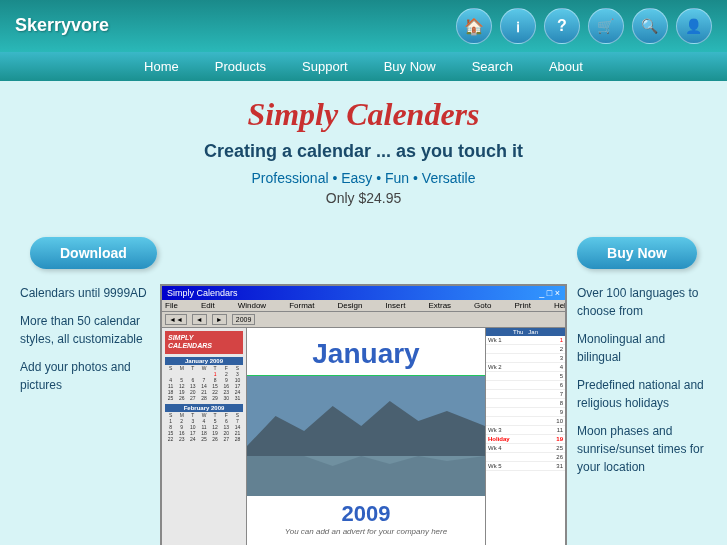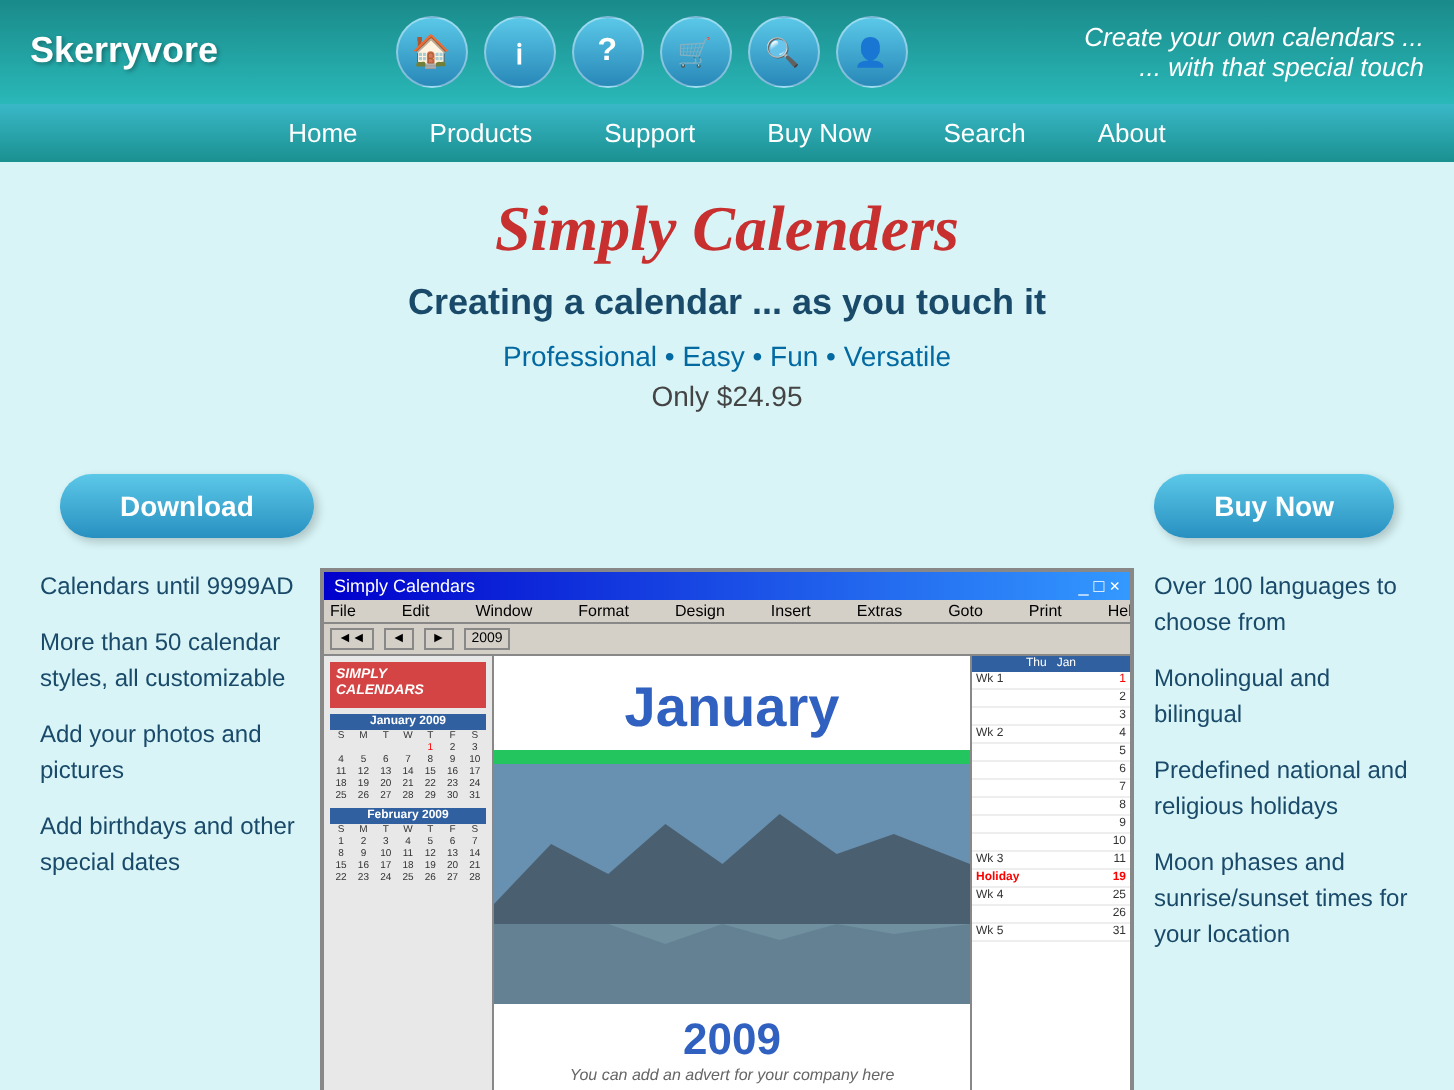--- a/index.html
+++ b/index.html
@@ -240,21 +240,21 @@
       flex: 1;
       background: white;
       display: flex;
       flex-direction: column;
     }
 
     .calendar-header-area {
       display: flex;
       align-items: center;
       padding: 10px 15px 5px;
-      border-bottom: 7px solid #22c55e;
+      border-bottom: 1px solid #22c55e;
     }
 
     .calendar-month {
       font-size: 28px;
       font-weight: bold;
       color: #3060c0;
       flex: 1;
       text-align: center;
     }
 
@@ -339,24 +339,20 @@
     <span>Skerryvore</span>
   </div>
   <div class="header-icons">
     <div class="header-icon">🏠</div>
     <div class="header-icon" style="font-size:14px;">ℹ</div>
     <div class="header-icon" style="font-weight:bold;">?</div>
     <div class="header-icon" style="font-size:14px;">🛒</div>
     <div class="header-icon" style="font-size:14px;">🔍</div>
     <div class="header-icon" style="font-size:14px;">👤</div>
   </div>
-  <div class="header-tagline">
-    <div>Create your own calendars ...</div>
-    <div>... with that special touch</div>
-  </div>
 </div>
 
 <div class="nav">
   <a class="nav-item">Home</a>
   <a class="nav-item">Products</a>
   <a class="nav-item">Support</a>
   <a class="nav-item">Buy Now</a>
   <a class="nav-item">Search</a>
   <a class="nav-item">About</a>
 </div>
@@ -371,21 +367,20 @@
     <button class="btn-download">Download</button>
     <button class="btn-buy">Buy Now</button>
   </div>
 
   <div class="content-area">
 
     <div class="left-features">
       <p>Calendars until 9999AD</p>
       <p>More than 50 calendar styles, all customizable</p>
       <p>Add your photos and pictures</p>
-      <p>Add birthdays and other special dates</p>
     </div>
 
     <div class="screenshot-wrapper">
       <div class="app-screenshot">
 
         <div class="app-titlebar">
           <span>Simply Calendars</span>
           <span>_ □ ×</span>
         </div>
 

